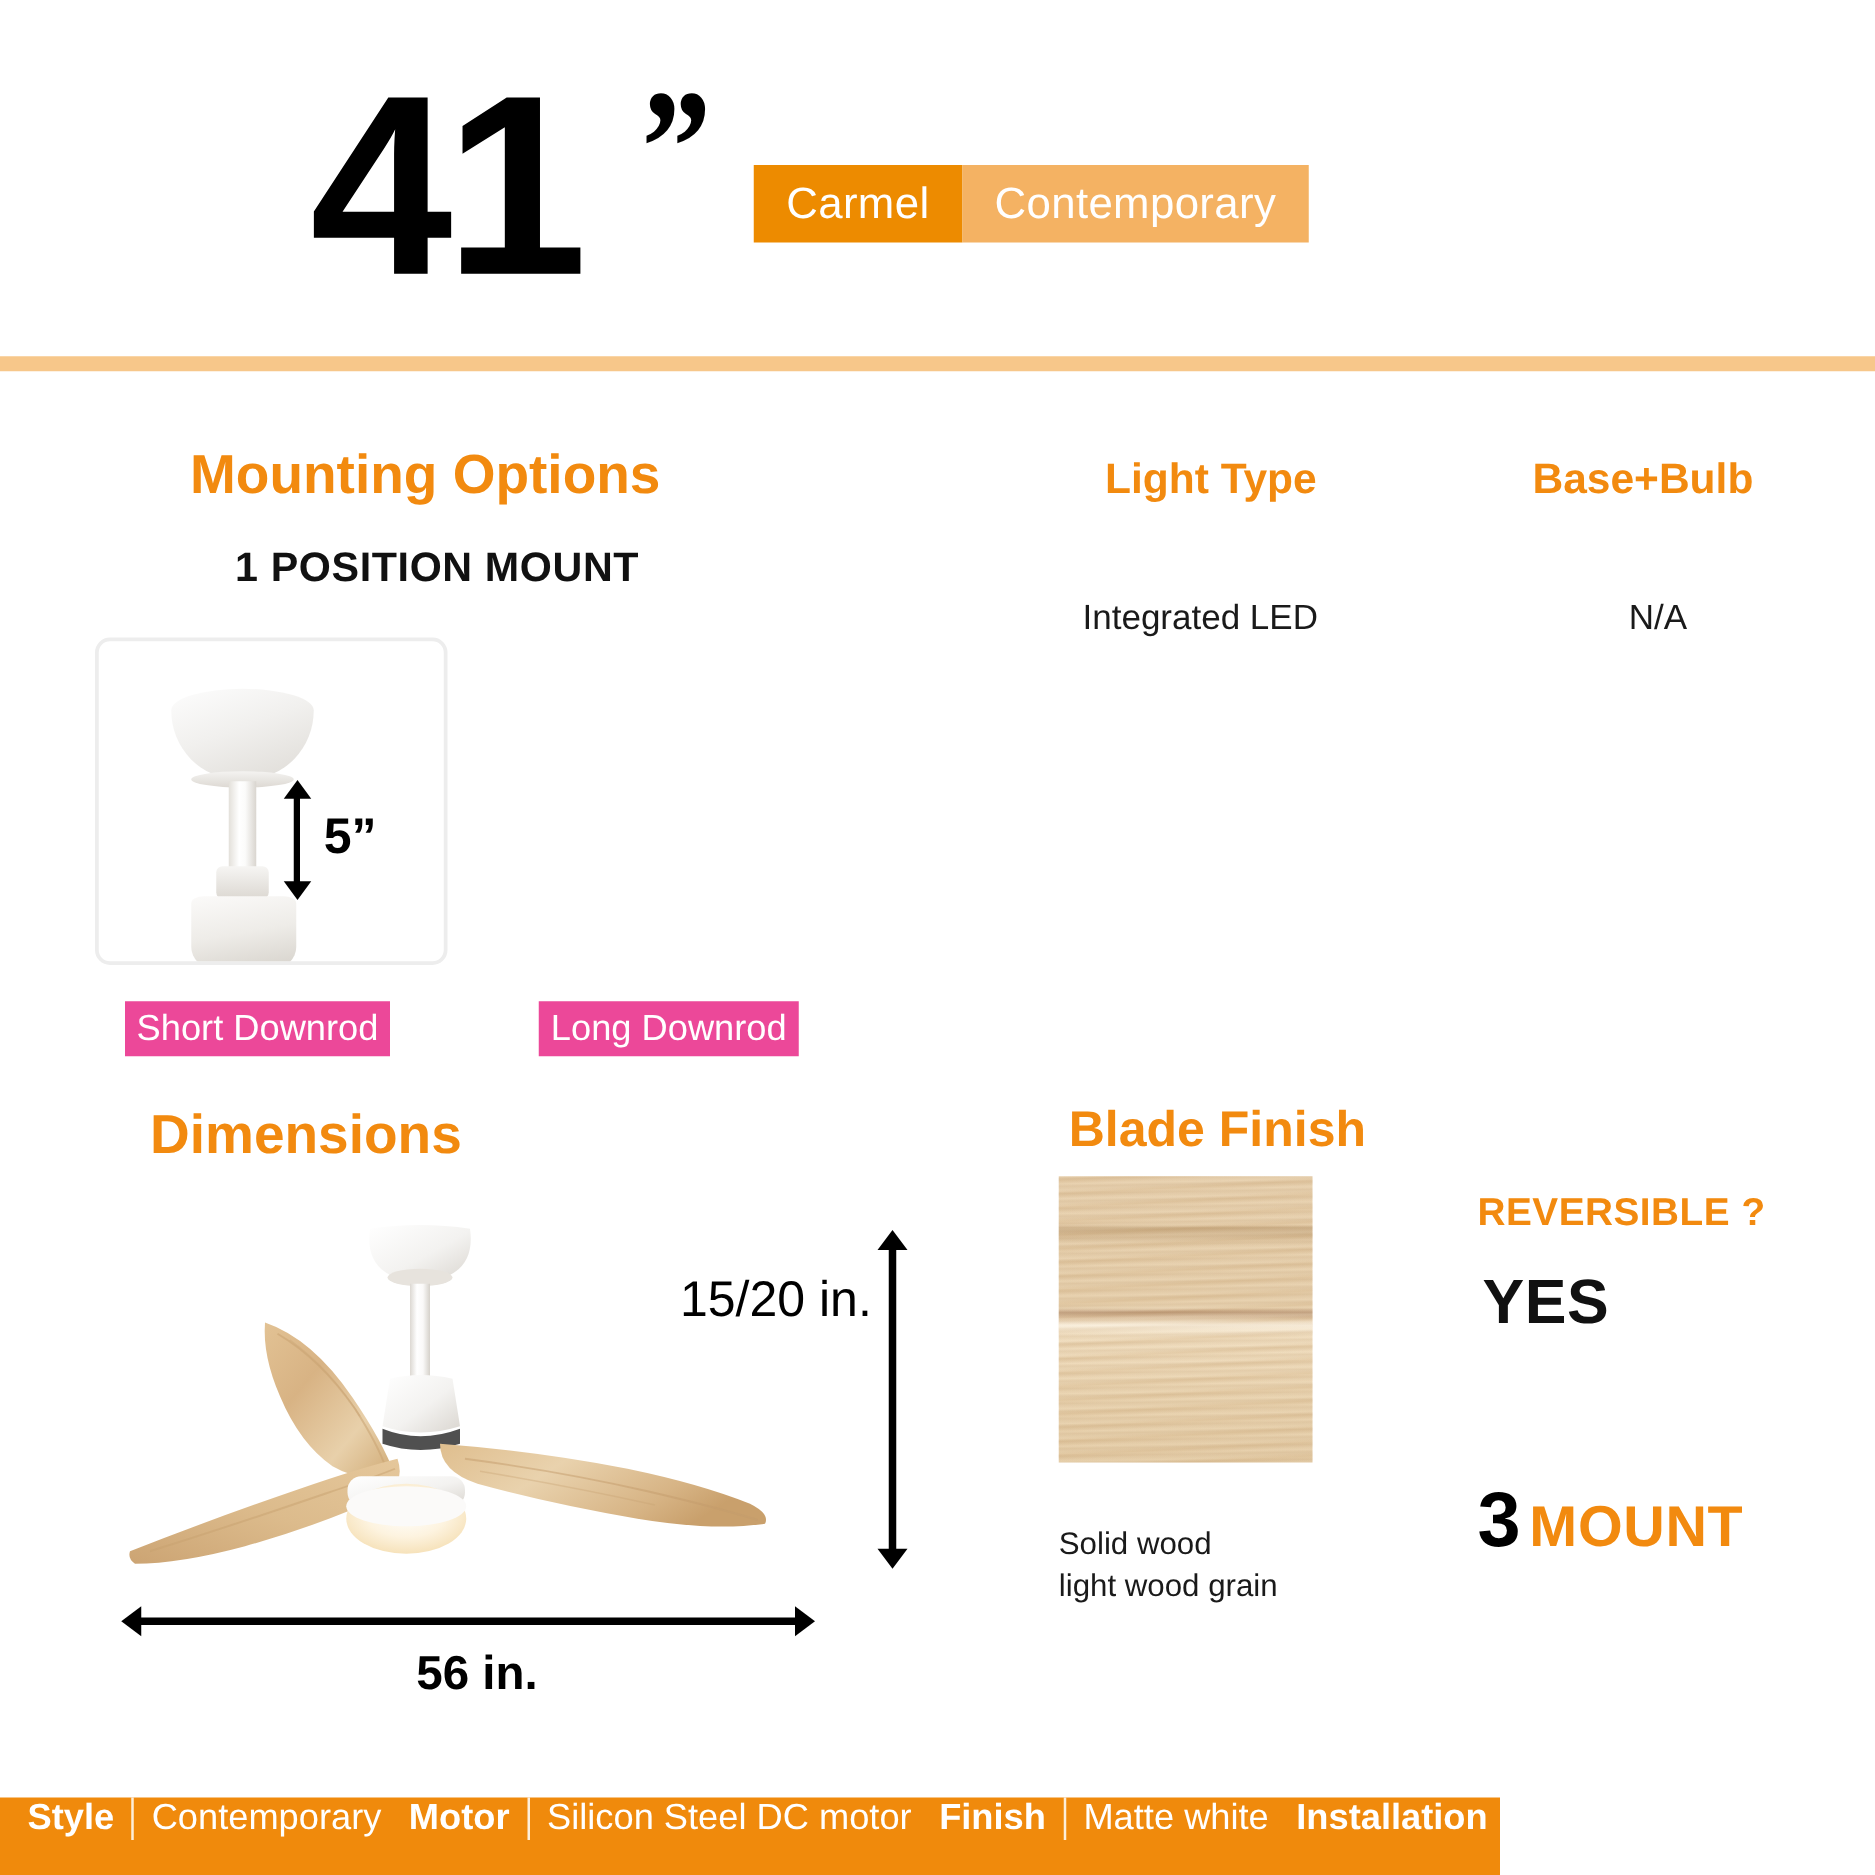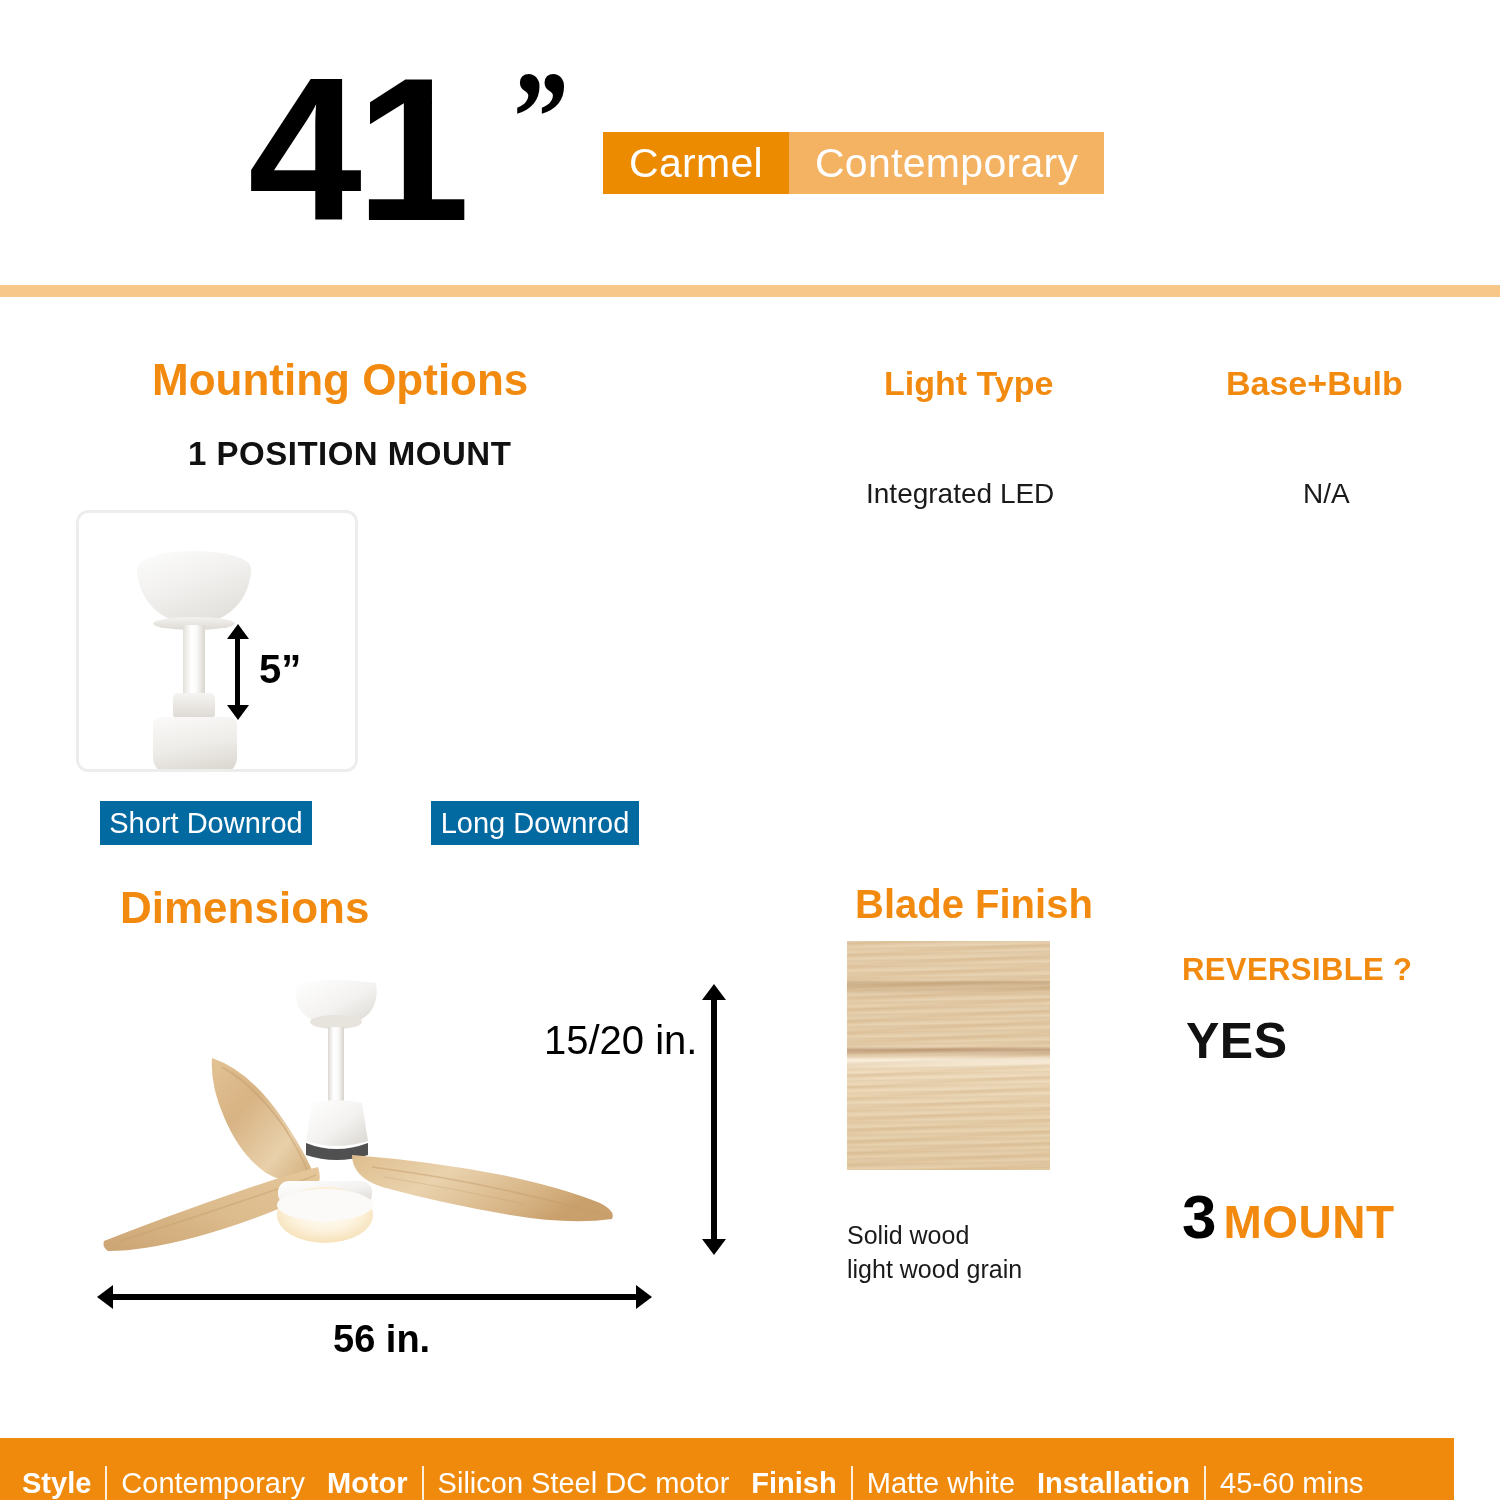--- a/index.html
+++ b/index.html
@@ -59,21 +59,21 @@
     top: 132px;
     height: 62px;
     display: flex;
     align-items: stretch;
   }
   .badge-seg {
     display: flex;
     align-items: center;
     justify-content: center;
     color: #ffffff;
-    font-size: 41px;
+    font-size: 35px;
     font-weight: 400;
     letter-spacing: 0.3px;
   }
   .badge-primary {
     background: #ED8B00;
     padding: 0 26px;
   }
   .badge-secondary {
     background: #F4B263;
     padding: 0 26px;
@@ -184,21 +184,21 @@
     position: absolute;
     font-weight: 700;
     color: #000000;
     line-height: 1;
     white-space: nowrap;
   }
 
   
   .rod-badge {
     position: absolute;
-    background: #0369a1;
+    background: #ec4899;
     color: #ffffff;
     font-size: 29px;
     font-weight: 400;
     display: flex;
     align-items: center;
     justify-content: center;
     height: 44px;
     white-space: nowrap;
   }
   #badge-short { left: 100px; top: 801px; width: 212px; }
@@ -314,25 +314,25 @@
     color: #F28A0F;
     letter-spacing: 0.5px;
     margin-left: 7px;
   }
 
   
   #footer {
     position: absolute;
     left: 0;
     top: 1438px;
-    width: 1454px;
+    width: 1200px;
     height: 62px;
     background: #F08A0C;
     display: flex;
-    align-items: flex-end;
+    align-items: flex-start;
     padding-left: 22px;
     box-sizing: border-box;
   }
   .f-key {
     color: #ffffff;
     font-size: 29px;
     font-weight: 700;
     white-space: nowrap;
   }
   .f-val {

